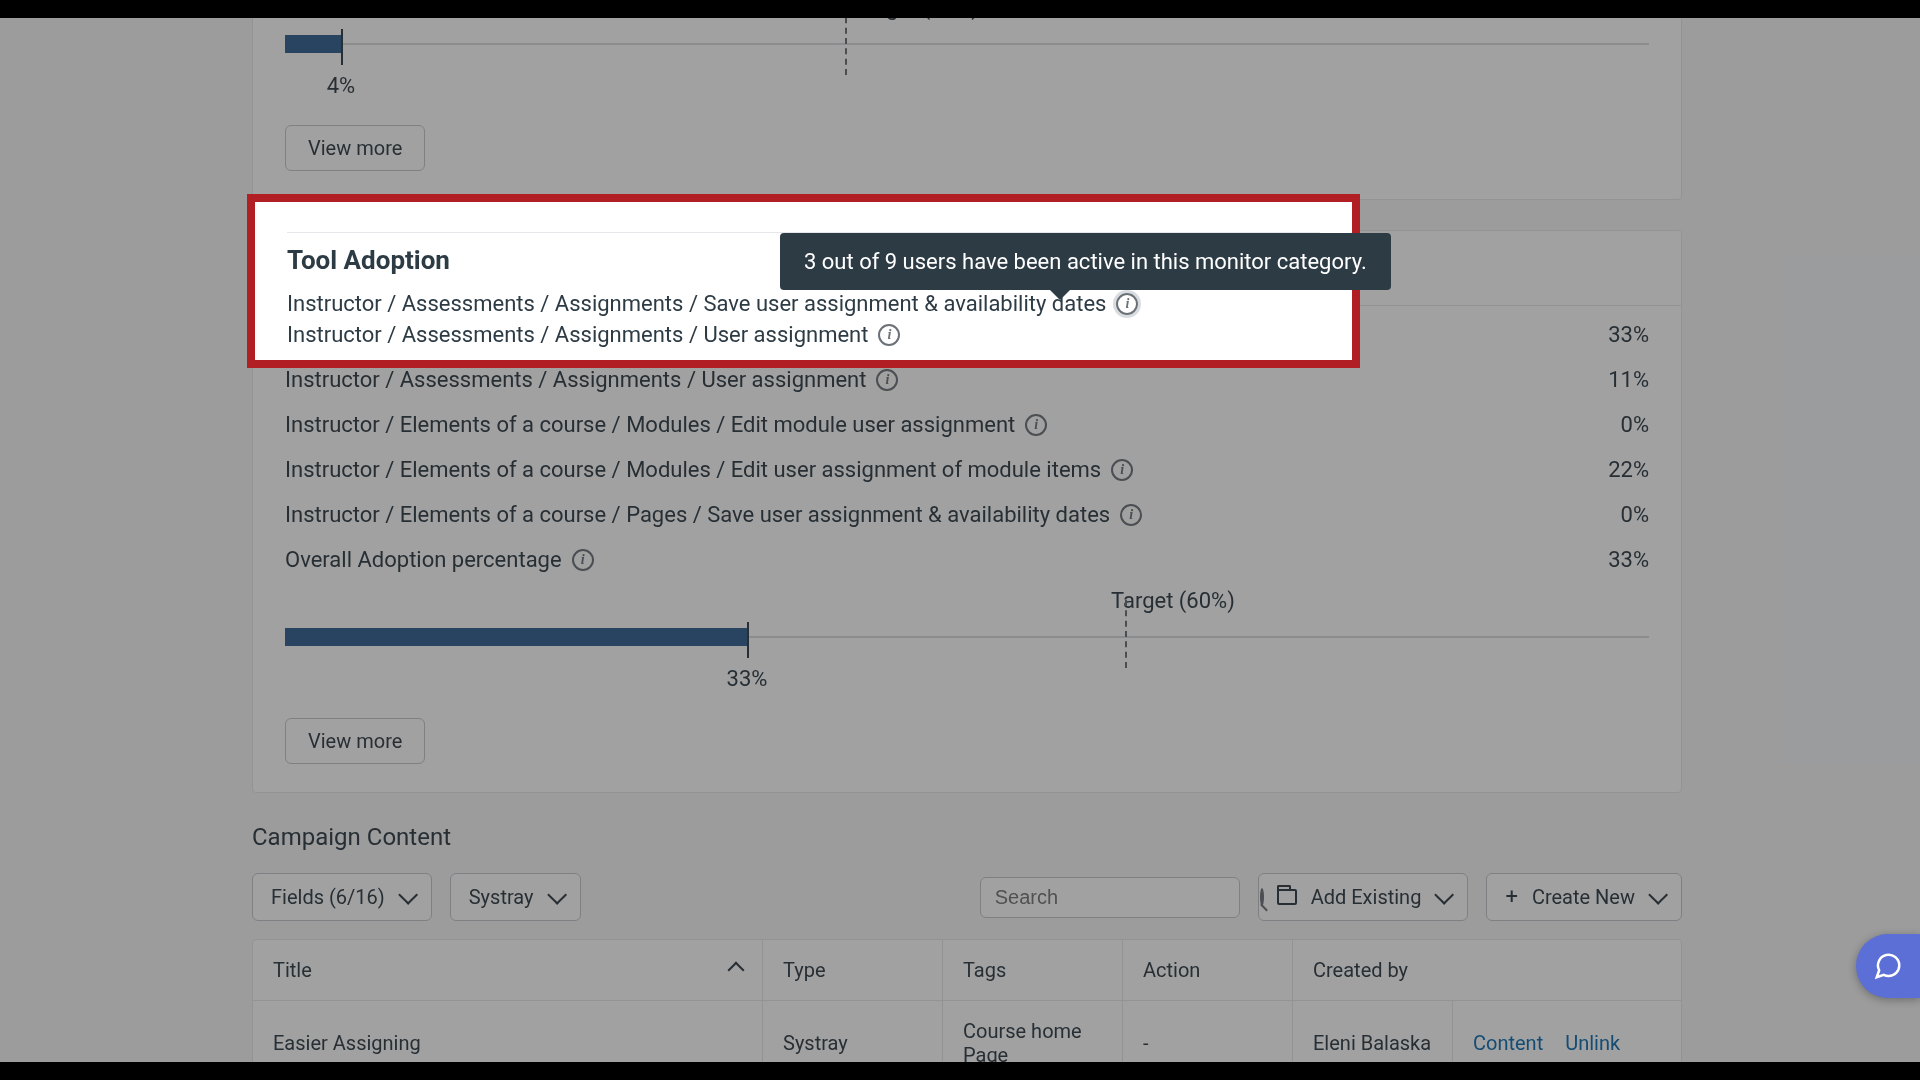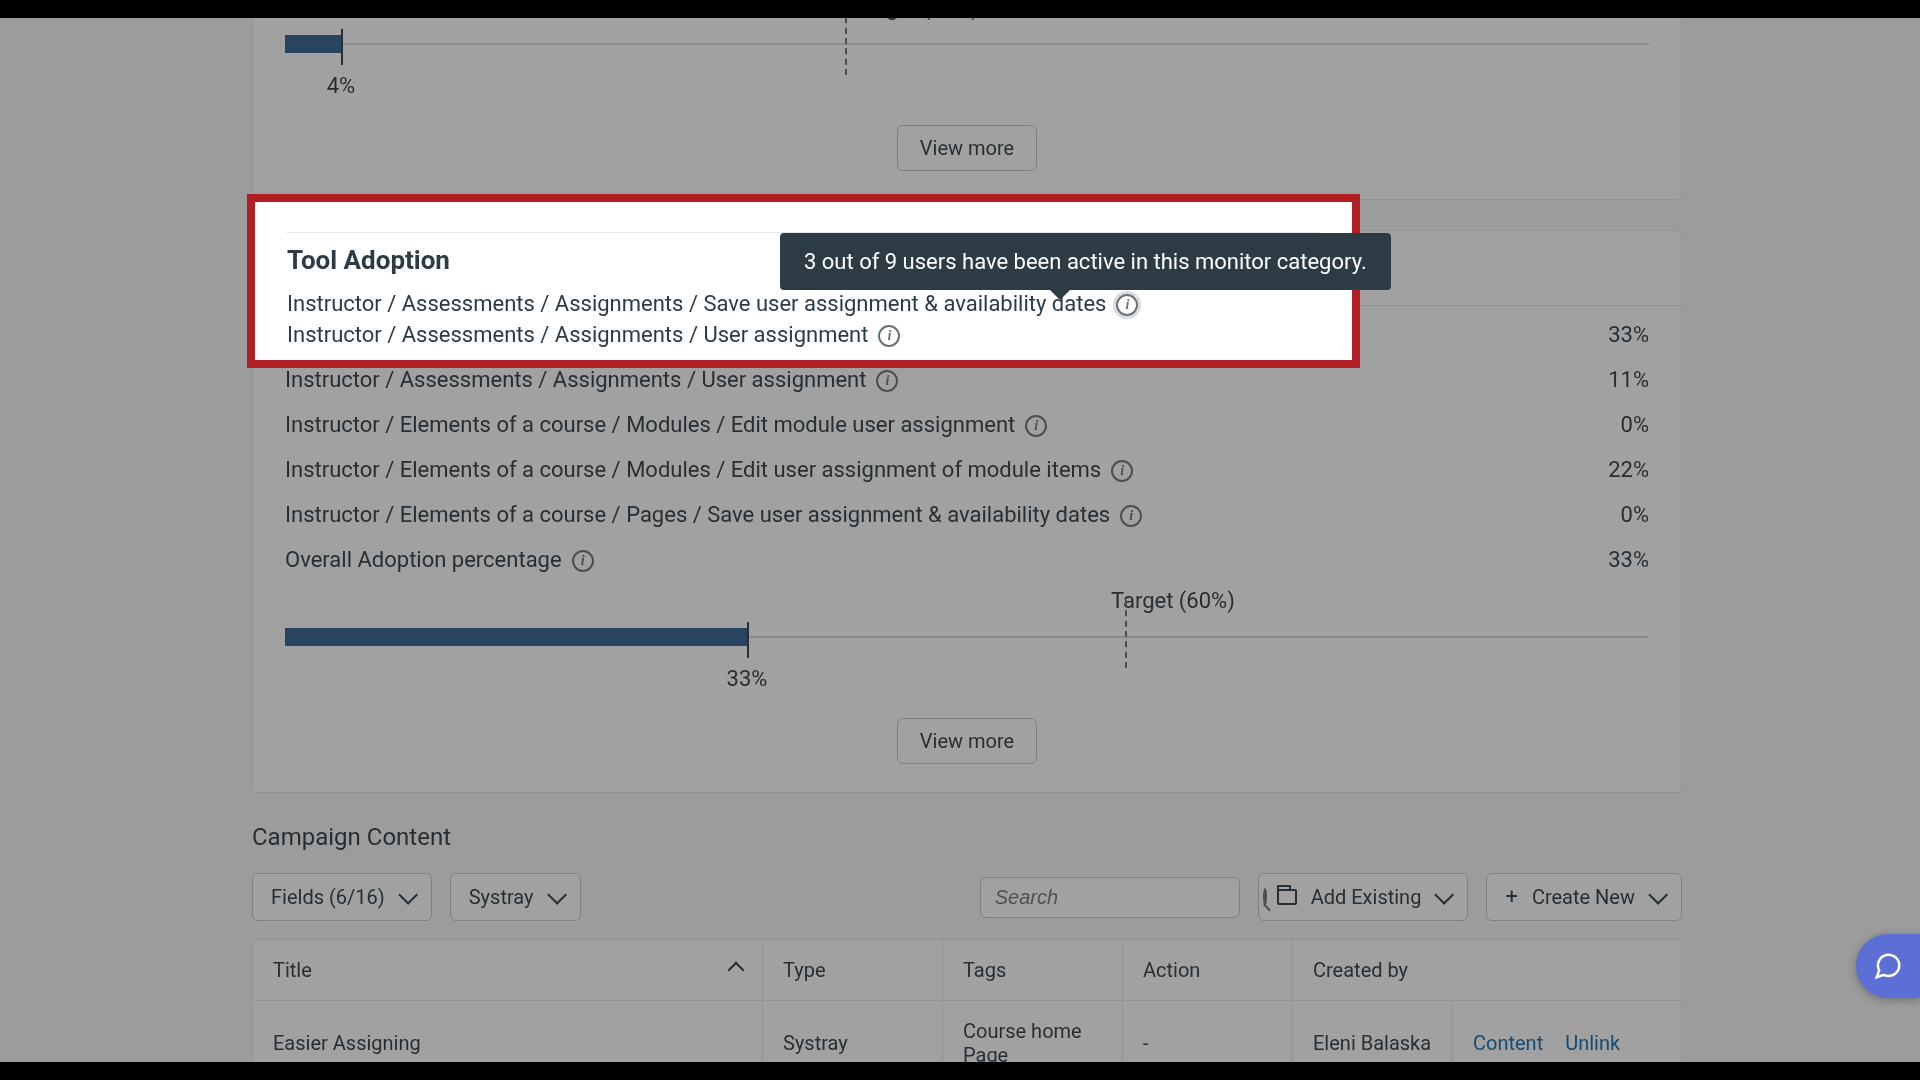--- a/index.html
+++ b/index.html
@@ -80,21 +80,21 @@
     border-right: 2px dashed #6b6f76;
   }
   .bar-val-label {
     position: absolute;
     top: 78px;
     font-size: 22px;
     color: #2d3b45;
     transform: translateX(-50%);
   }
 
-  .view-more-row { text-align: center; margin-top: 40px; }
+  .view-more-row { text-align: left; margin-top: 40px; }
   .view-more-btn {
     display: inline-block;
     border: 1px solid #c3c7cd;
     border-radius: 6px;
     padding: 10px 22px;
     font-size: 20px;
     color: #2d3b45;
     background: #fff;
     cursor: pointer;
   }
@@ -108,21 +108,21 @@
   .divider { height:1px; background:#e5e7ea; margin: 0 -32px 0 -32px; }
 
   .metric-row {
     display: flex;
     justify-content: space-between;
     align-items: center;
     padding: 10px 0;
   }
   .metric-label {
     display: flex;
-    align-items: flex-end;
+    align-items: center;
     gap: 10px;
     font-size: 22px;
     color: #2d3b45;
   }
   .metric-value {
     font-size: 22px;
     color: #2d3b45;
   }
   .info-icon {
     width: 22px; height: 22px;
@@ -204,21 +204,21 @@
   .folder-icon::before{
     content:""; position:absolute; top:-6px; left:-2px; width:10px; height:4px; border:2px solid #2d3b45; border-bottom:none; border-radius:2px 2px 0 0;
   }
   .search-box {
     display: inline-flex; align-items: center;
     border: 1px solid #c3c7cd; border-radius: 6px;
     padding: 8px 14px; width: 260px; background: #fff;
   }
   .search-box input {
     border: none; outline: none; flex: 1;
-    font-size: 20px; font-style: italic; color: #8a8f95; background: transparent;
+    font-size: 20px; color: #8a8f95; background: transparent;
   }
   .search-icon {
     width: 18px; height: 18px; border: 2px solid #6b7177; border-radius: 50%; position: relative;
   }
   .search-icon::after {
     content:""; position:absolute; width:2px; height:9px; background:#6b7177; bottom:-8px; right:-3px; transform: rotate(-45deg);
   }
 
   .table {
     border: 1px solid #e5e7ea; border-radius: 4px;

